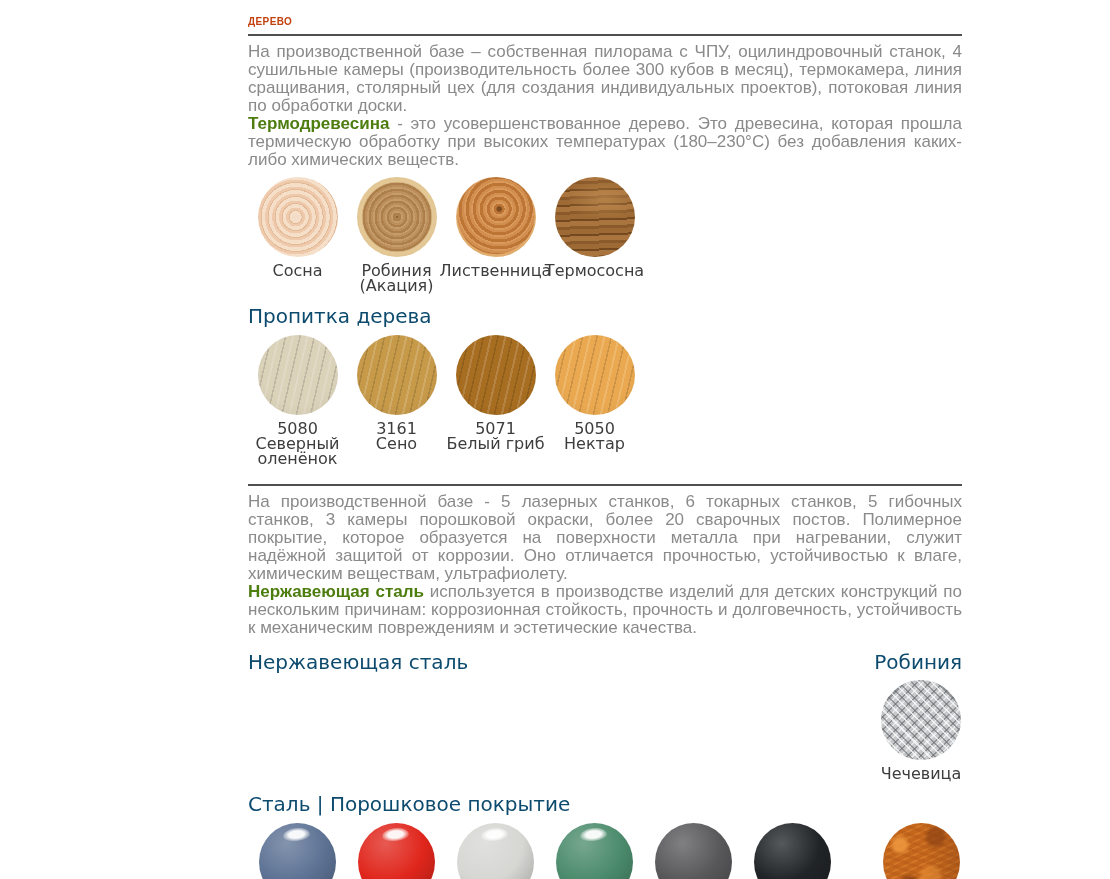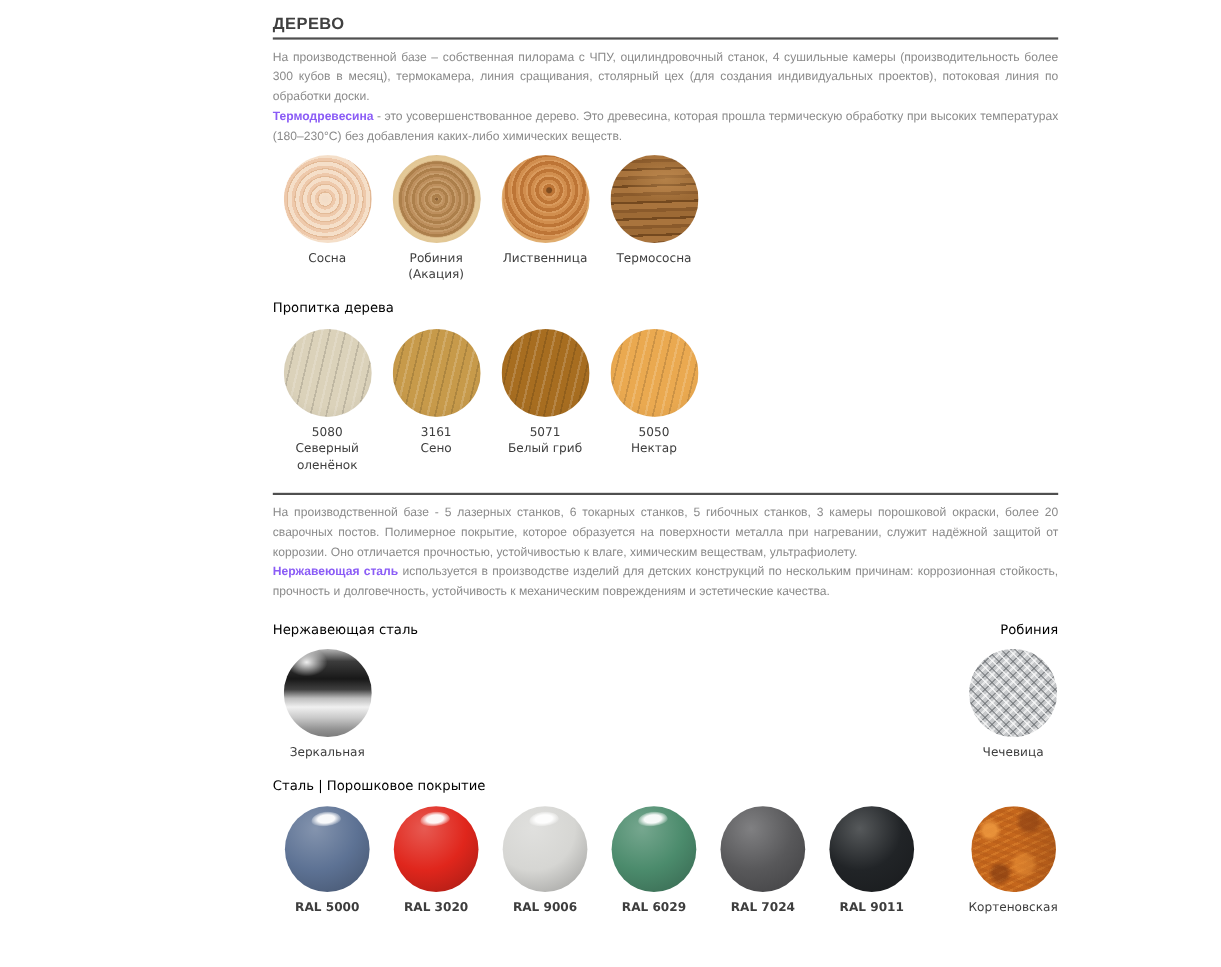--- a/index.html
+++ b/index.html
@@ -5,44 +5,44 @@
   html,body{margin:0;padding:0;}
   body{
     width:1110px;height:879px;position:relative;overflow:hidden;
     background:#ffffff;
     font-family:"Liberation Sans",sans-serif;
     -webkit-font-smoothing:antialiased;
   }
   .content{position:absolute;left:248px;top:13px;width:714px;}
 
   h2.section{
-    margin:0 0 3px 0;font-size:15px;line-height:18px;font-weight:700;
-    color:#404040;letter-spacing:.4px;font-family:"Liberation Sans",sans-serif;
+    margin:0 0 3px 0;font-size:10px;line-height:18px;font-weight:700;
+    color:#c2410c;letter-spacing:.4px;font-family:"Liberation Sans",sans-serif;
   }
   .rule{border:none;border-top:2px solid #4f4f4f;margin:0 0 7px 0;height:0;}
 
   p.body{
-    margin:0;font-size:11px;line-height:18px;color:#8a8a8a;
+    margin:0;font-size:17px;line-height:18px;color:#8a8a8a;
     text-align:justify;font-family:"Liberation Sans",sans-serif;
   }
-  p.body b{color:#8b5cf6;font-weight:700;}
+  p.body b{color:#4d7c0f;font-weight:700;}
 
   h3.sub{
-    margin:14px 0 10px 0;font-size:12px;line-height:18px;font-weight:400;
-    color:#000000;font-family:"DejaVu Sans","Liberation Sans",sans-serif;
+    margin:14px 0 10px 0;font-size:20px;line-height:18px;font-weight:400;
+    color:#0c4a6e;font-family:"DejaVu Sans","Liberation Sans",sans-serif;
   }
 
   .row-header{display:flex;justify-content:space-between;align-items:flex-end;margin:16px 0 9px 0;}
   .row-header h3{margin:0;}
 
   .swatch-row{display:flex;margin:8px 0 0 0;}
   .cell{width:99px;display:flex;flex-direction:column;align-items:center;flex:0 0 auto;}
   .cell.push{margin-left:auto;width:82px;align-items:center;}
   .label{
-    margin-top:6px;font-size:11px;line-height:15px;text-align:center;color:#3d3d3d;
+    margin-top:6px;font-size:16px;line-height:15px;text-align:center;color:#3d3d3d;
     font-family:"DejaVu Sans","Liberation Sans",sans-serif;
   }
   .label .l1b{font-weight:700;}
 
   .disc{width:80px;height:80px;border-radius:50%;position:relative;flex:0 0 auto;}
 
   
   .tex-pine{
     background:
       radial-gradient(circle at 47% 50%, rgba(0,0,0,0) 0 70%, rgba(196,142,106,.55) 88%, rgba(172,116,82,.8) 100%),
@@ -185,26 +185,20 @@
   <section style="display:block;margin-top:18px;">
     <hr class="rule">
     <p class="body">На производственной базе - 5 лазерных станков, 6 токарных станков, 5 гибочных станков, 3 камеры порошковой окраски, более 20 сварочных постов. Полимерное покрытие, которое образуется на поверхности металла при нагревании, служит надёжной защитой от коррозии. Оно отличается прочностью, устойчивостью к влаге, химическим веществам, ультрафиолету.</p>
     <p class="body"><b>Нержавеющая сталь</b><span> используется в производстве изделий для детских конструкций по нескольким причинам: коррозионная стойкость, прочность и долговечность, устойчивость к механическим повреждениям и эстетические качества.</span></p>
 
     <div class="row-header">
       <h3 class="sub">Нержавеющая сталь</h3>
       <h3 class="sub">Робиния</h3>
     </div>
     <div class="swatch-row" id="metal-row" style="margin-top:0;">
-        <div class="cell">
-          <div class="disc tex-mirror-steel"></div>
-          <div class="label">
-            <div>Зеркальная</div>
-          </div>
-        </div>
         <div class="cell push">
           <div class="disc tex-diamond-plate"></div>
           <div class="label">
             <div>Чечевица</div>
           </div>
         </div>
       </div>
 
     <h3 class="sub" style="">Сталь | Порошковое покрытие</h3>
     <div class="swatch-row" id="powder-row" style="margin-top:0;">

